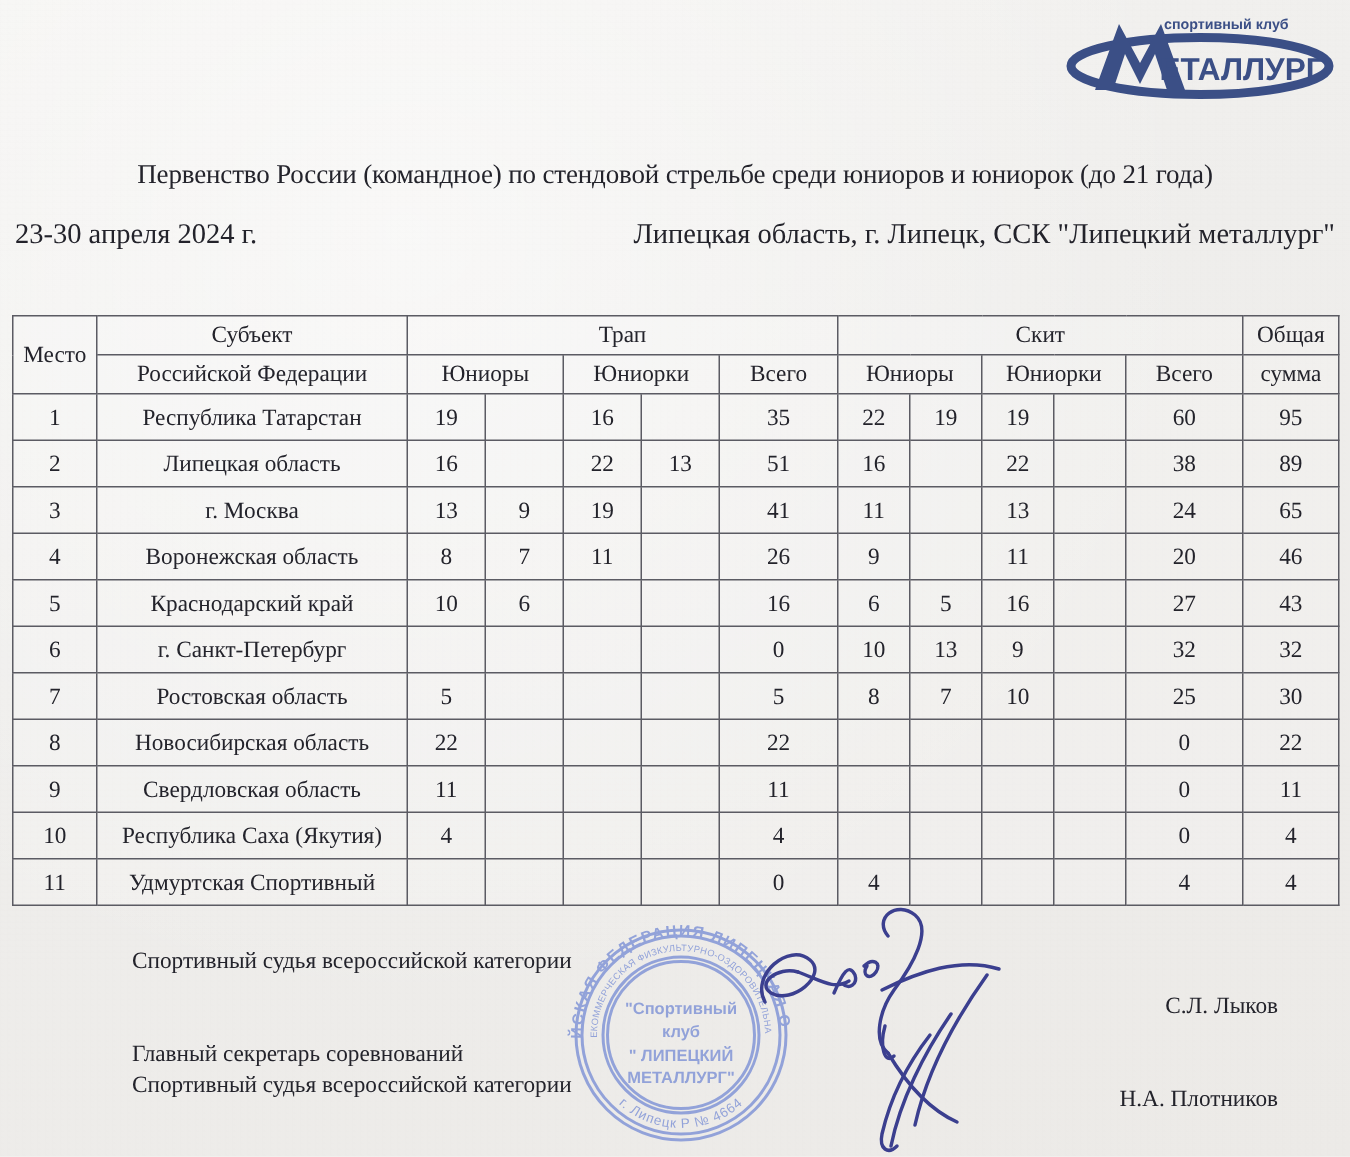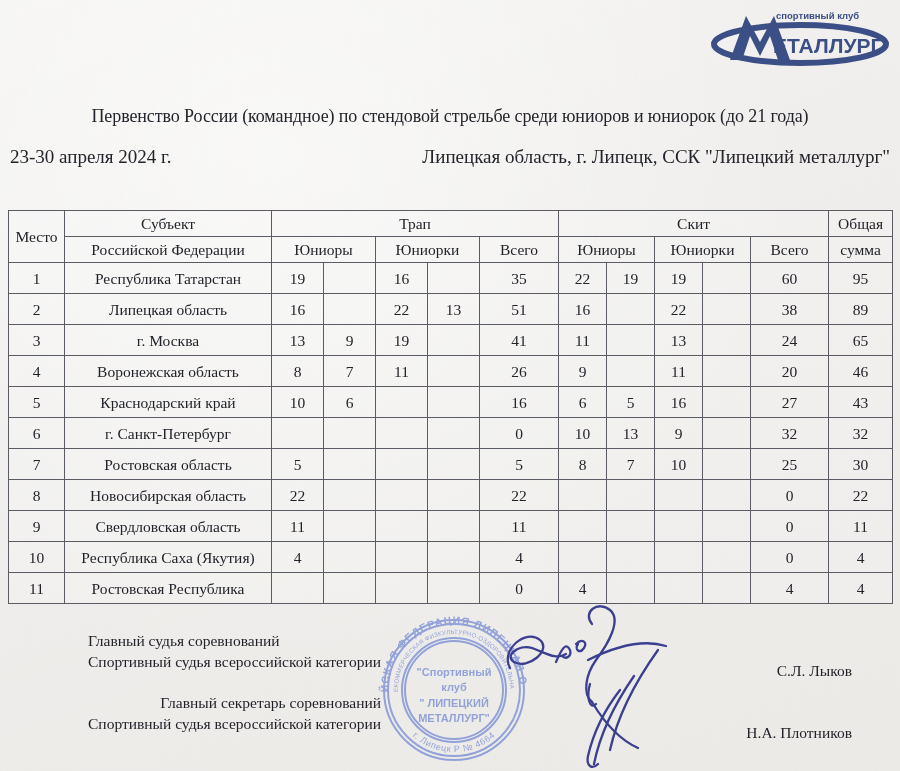--- a/index.html
+++ b/index.html
@@ -161,21 +161,21 @@
     width: 900px;
     height: 159px;
   }
   .sig-block {
     position: absolute;
     left: 88px;
     font-size: 15.5px;
     line-height: 21px;
   }
   .sig-block.one { top: 18px; }
-  .sig-block.two { top: 80px; text-align: right; }
+  .sig-block.two { top: 80px; }
   .sig-name {
     position: absolute;
     right: 48px;
     font-size: 15.5px;
     margin-top: 11px;
   }
   .sig-name.one { top: 39px; }
   .sig-name.two { top: 101px; }
 
   
@@ -409,41 +409,40 @@
             <td class="num tot">4</td>
             <td class="num"></td>
             <td class="num"></td>
             <td class="num"></td>
             <td class="num"></td>
             <td class="num tot">0</td>
             <td class="num tot">4</td>
           </tr>
           <tr>
             <td class="place">11</td>
-            <td class="subj">Ростовская Республика</td>
+            <td class="subj">Удмуртская Спортивный</td>
             <td class="num"></td>
             <td class="num"></td>
             <td class="num"></td>
             <td class="num"></td>
             <td class="num tot">0</td>
             <td class="num">4</td>
             <td class="num"></td>
             <td class="num"></td>
             <td class="num"></td>
             <td class="num tot">4</td>
             <td class="num tot">4</td>
           </tr>
         </tbody>
     </table>
   </div>
 
   <div class="footer">
 
     <div class="sig-block one">
-      <div>Главный судья соревнований</div>
       <div>Спортивный судья всероссийской категории</div>
     </div>
     <div class="sig-name one">С.Л. Лыков</div>
 
     <div class="sig-block two">
       <div>Главный секретарь соревнований</div>
       <div>Спортивный судья всероссийской категории</div>
     </div>
     <div class="sig-name two">Н.А. Плотников</div>
 

